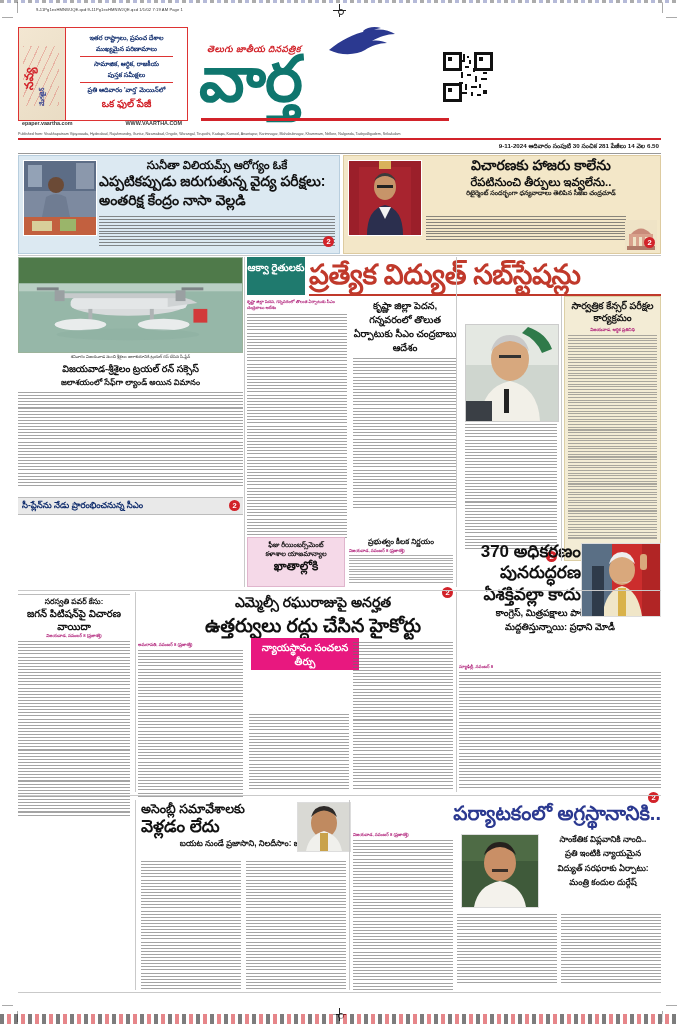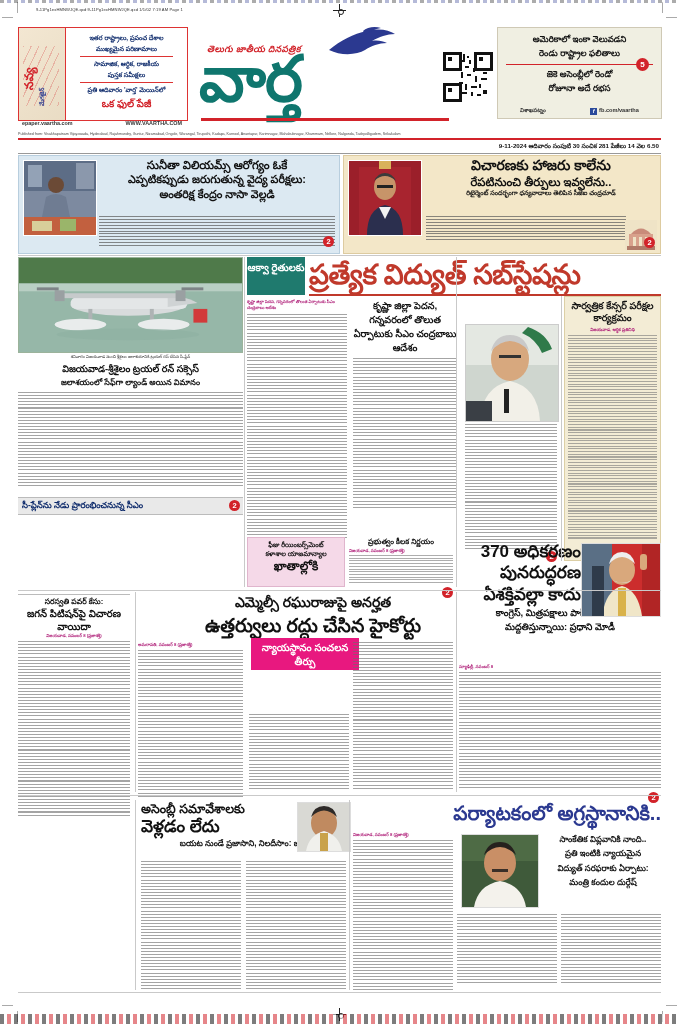--- a/index.html
+++ b/index.html
@@ -71,21 +71,21 @@
   .dateline{position:absolute;left:5px;top:118px;width:643px;height:11px;border-bottom:1px solid #999;}
   .dateline .dt{position:absolute;right:2px;top:0;font-size:6.2px;font-weight:bold;color:#111;white-space:nowrap;}
 
   
   .topstrip{position:absolute;left:5px;top:131px;width:643px;height:99px;}
   .ts{position:absolute;top:0;height:99px;box-sizing:border-box;padding:3px;}
   .ts.left{left:0;width:322px;background:#dce9f2;border:1px solid #b8cede;}
   .ts.right{left:325px;width:318px;background:#f3e7c8;border:1px solid #ddcba0;}
   .ts .photo{position:absolute;width:72px;height:74px;left:4px;top:4px;border:1px solid #fff;overflow:hidden;}
   .ts .hl1{font-size:11.5px;font-weight:bold;text-align:center;color:#111;line-height:1.25;}
-  .ts .hl2{font-size:11px;font-weight:bold;text-align:center;color:#111;line-height:1.3;}
+  .ts .hl2{font-size:14px;font-weight:bold;color:#111;line-height:1.3;}
   .ts .hl3{font-size:6.4px;font-weight:bold;text-align:center;color:#111;line-height:1.3;}
   .ts .txtbox{position:absolute;left:80px;right:4px;bottom:3px;height:34px;}
   .ts.right .txtbox{left:82px;right:34px;}
   .scphoto{position:absolute;right:3px;bottom:3px;width:32px;height:30px;}
 
   
   .leadband{position:absolute;left:234px;top:233px;width:414px;height:44px;}
   .aqua{position:absolute;left:0;top:0;width:58px;height:38px;background:#1f7a6e;color:#fff;text-align:center;
       font-size:10px;font-weight:bold;line-height:1.5;padding-top:3px;box-sizing:border-box;}
   .leadhl{position:absolute;left:62px;top:-1px;width:352px;font-size:28px;font-weight:bold;color:#c0392b;line-height:38px;
@@ -246,33 +246,20 @@
         <div class="qcell" style="left:16px;top:30px;width:4px;height:2px;"></div>
         <div class="qcell" style="left:22px;top:32px;width:2px;height:6px;"></div>
         <div class="qcell" style="left:28px;top:34px;width:6px;height:2px;"></div>
         <div class="qcell" style="left:36px;top:32px;width:2px;height:4px;"></div>
         <div class="qcell" style="left:40px;top:38px;width:4px;height:4px;"></div>
         <div class="qcell" style="left:18px;top:40px;width:6px;height:2px;"></div>
         <div class="qcell" style="left:28px;top:40px;width:2px;height:4px;"></div>
         <div class="qcell" style="left:34px;top:42px;width:4px;height:2px;"></div>
       </div>
 
-      <div class="promo-right">
-        <div class="l">అమెరికాలో ఇంకా వెలువడని</div>
-        <div class="l">రెండు రాష్ట్రాల ఫలితాలు</div>
-        <div class="rule">
-          <span class="badge5">5</span>
-        </div>
-        <div class="l">జెకె అసెంబ్లీలో రెండో</div>
-        <div class="l">రోజూనా అదే రభస</div>
-        <div class="foot">
-          <span>విశాఖపట్నం</span>
-          <span><i class="fbmark">f</i><em style="font-style:normal">fb.com/vaartha</em></span>
-        </div>
-      </div>
 
       <div class="regline">Published from: Visakhapatnam Vijayawada, Hyderabad, Rajahmundry, Guntur, Nizamabad, Ongole, Warangal, Tirupathi, Kadapa, Kurnool, Anantapur, Karimnagar, Mahabubnagar, Khammam, Nellore, Nalgonda, Tadepalligudem, Srikakulam</div>
       <div class="redbar"></div>
       <div class="dateline">
         <div class="dt">9-11-2024  ఆదివారం  సంపుటి 30  సంచిక 281  పేజీలు 14  వెల 6.50</div>
       </div>
     </div>
 
     <div class="topstrip">
 

